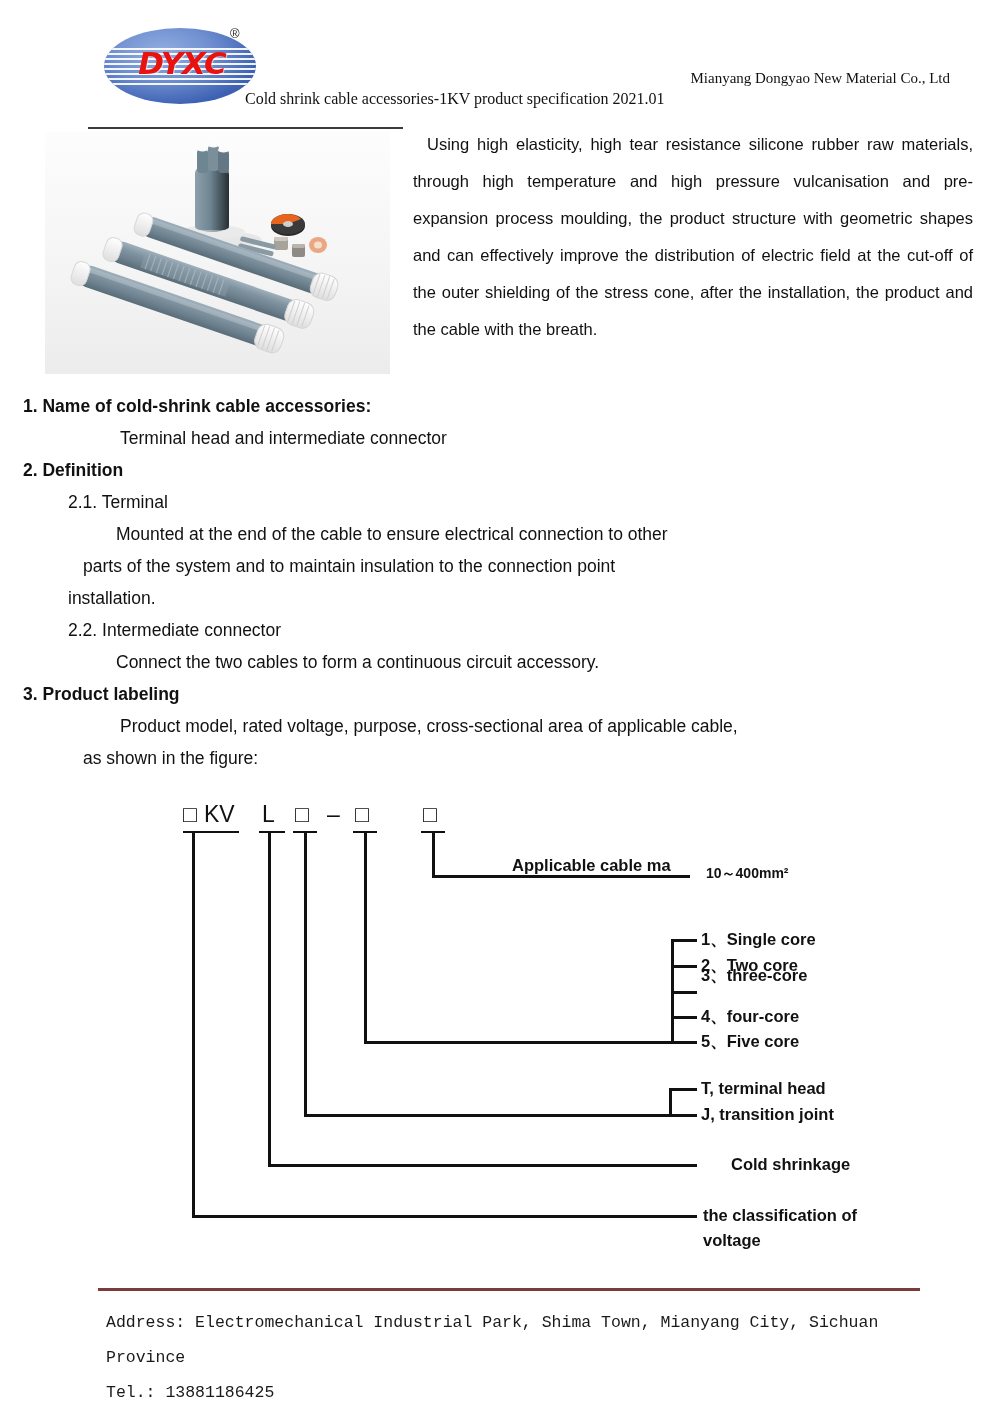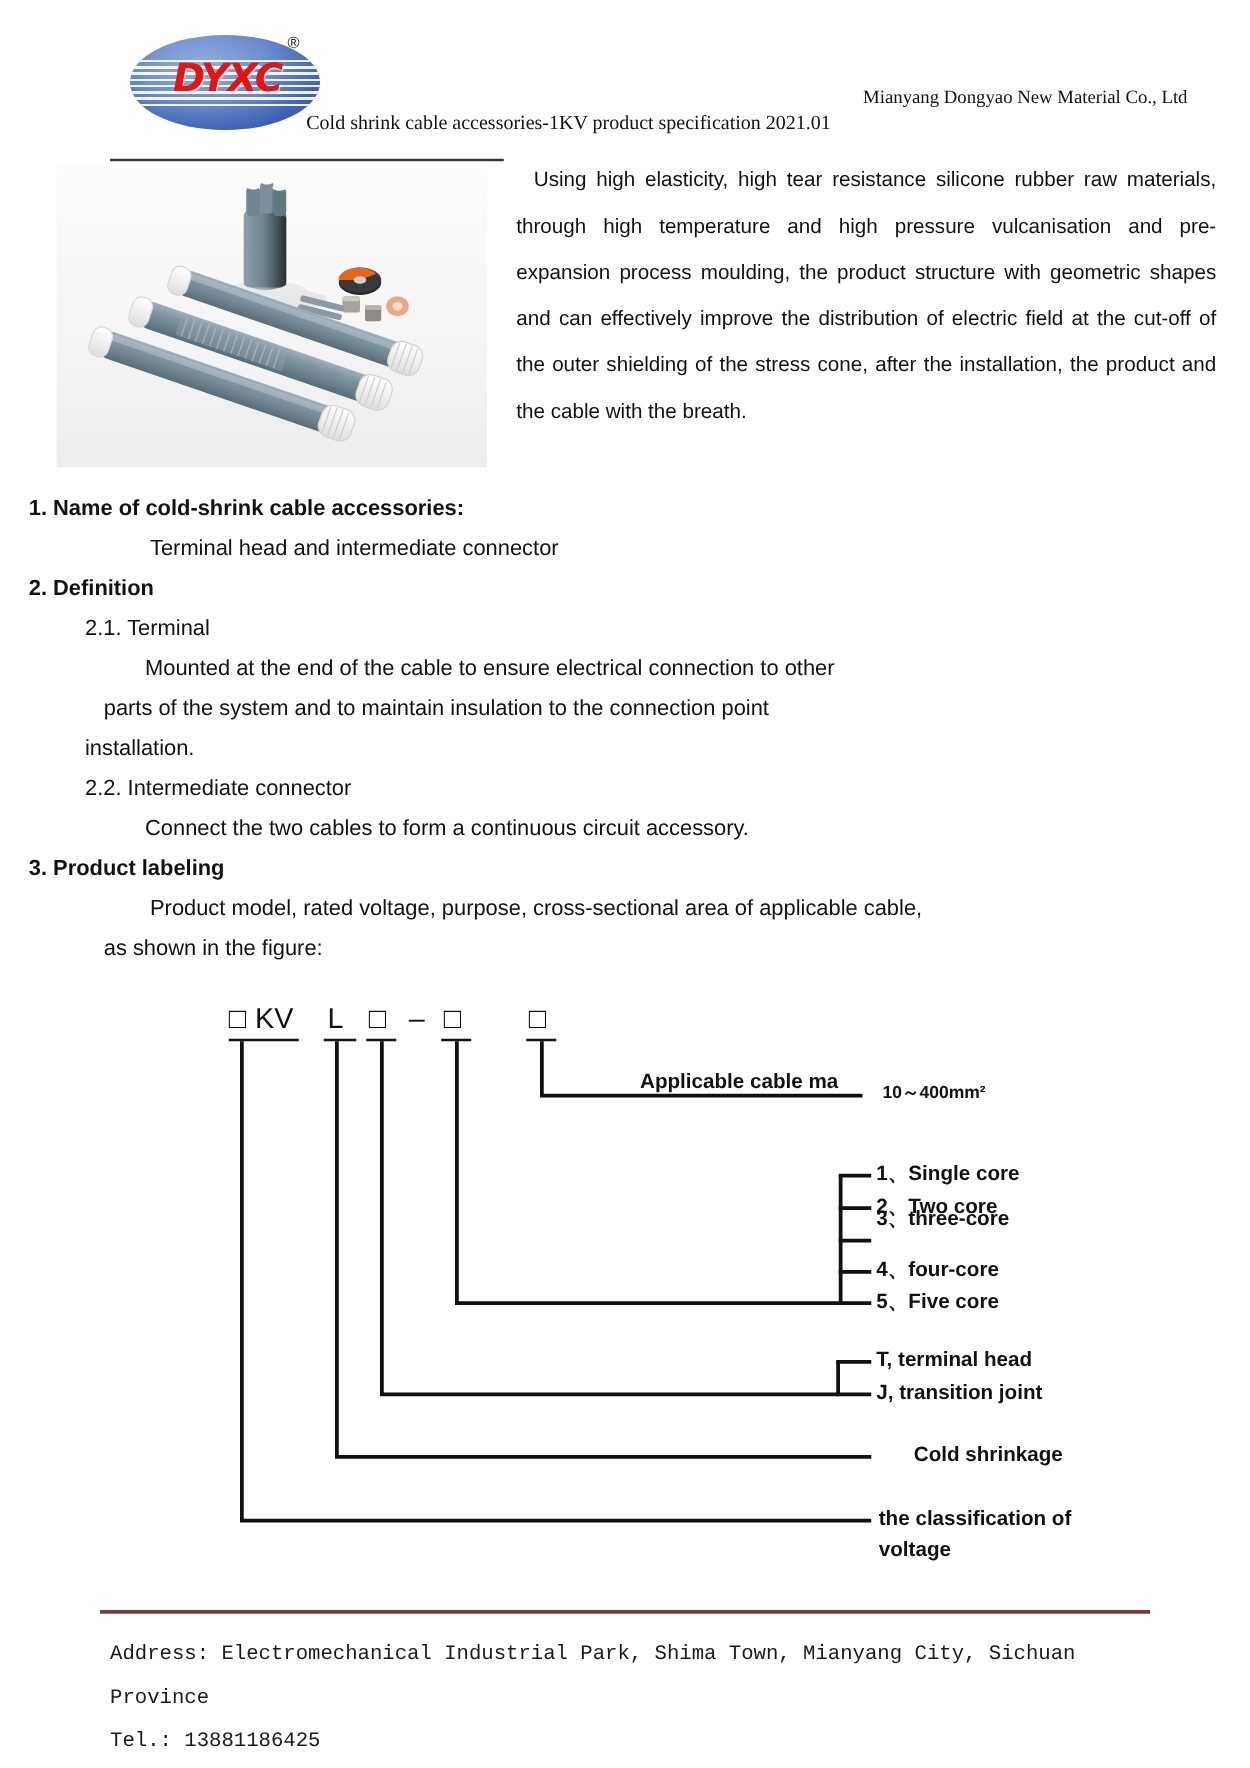--- a/index.html
+++ b/index.html
@@ -109,21 +109,21 @@
   .vline { position:absolute; background:#111; width:2.5px; }
   .hline { position:absolute; background:#111; height:2.5px; }
   .lbl {
     position:absolute; font-weight:bold; font-size:16.5px;
     line-height:25px; color:#111; white-space:nowrap;
   }
   .lbl.just { white-space:normal; width:205px; text-align:justify; }
   .lbl.just span{ display:inline-block; }
 
   
-  .footer { position:absolute; left:0; top:1288px; width:1000px; }
+  .footer { position:absolute; left:0; top:1288px; width:1000px;padding-left:18px; }
   .footer-rule { margin:0 80px; height:3px; background:#7b3b3b; }
   .footer-text {
     margin:14px 0 0 88px; width:830px;
     font-family:"Liberation Mono", monospace;
     font-size:16.5px; line-height:35px; color:#1a1a1a;
   }
 </style>
 </head>
 <body>
 

